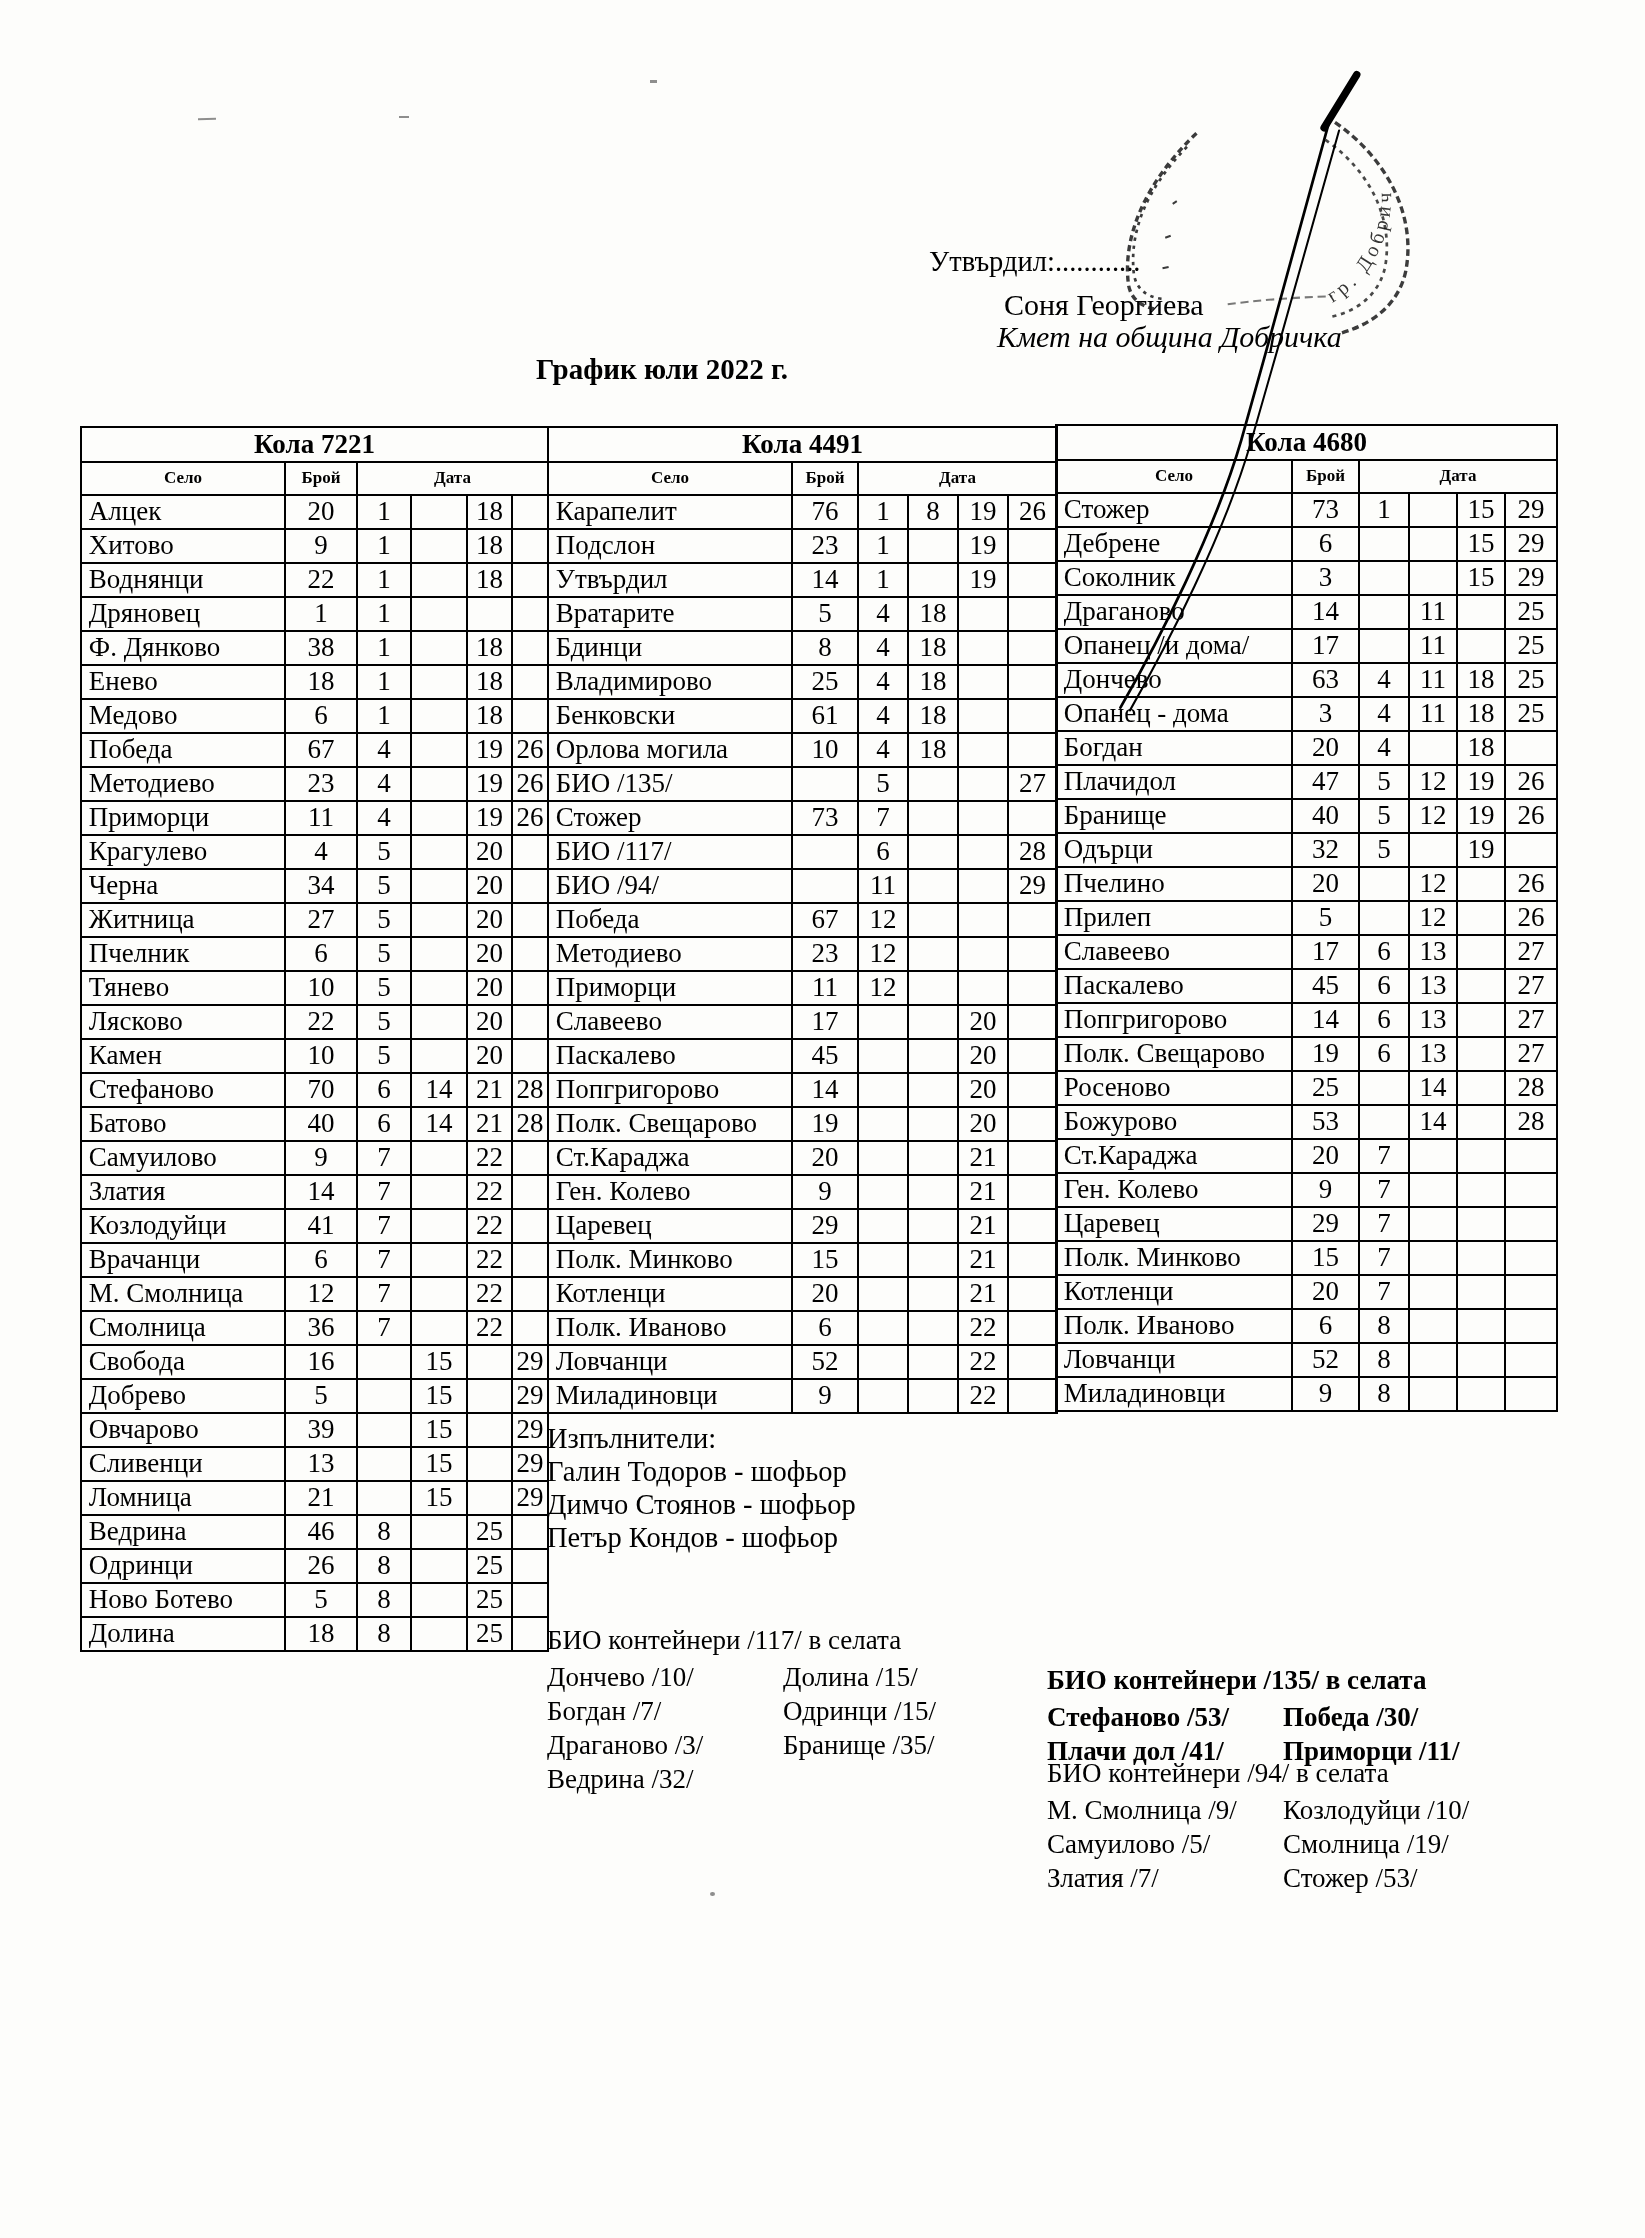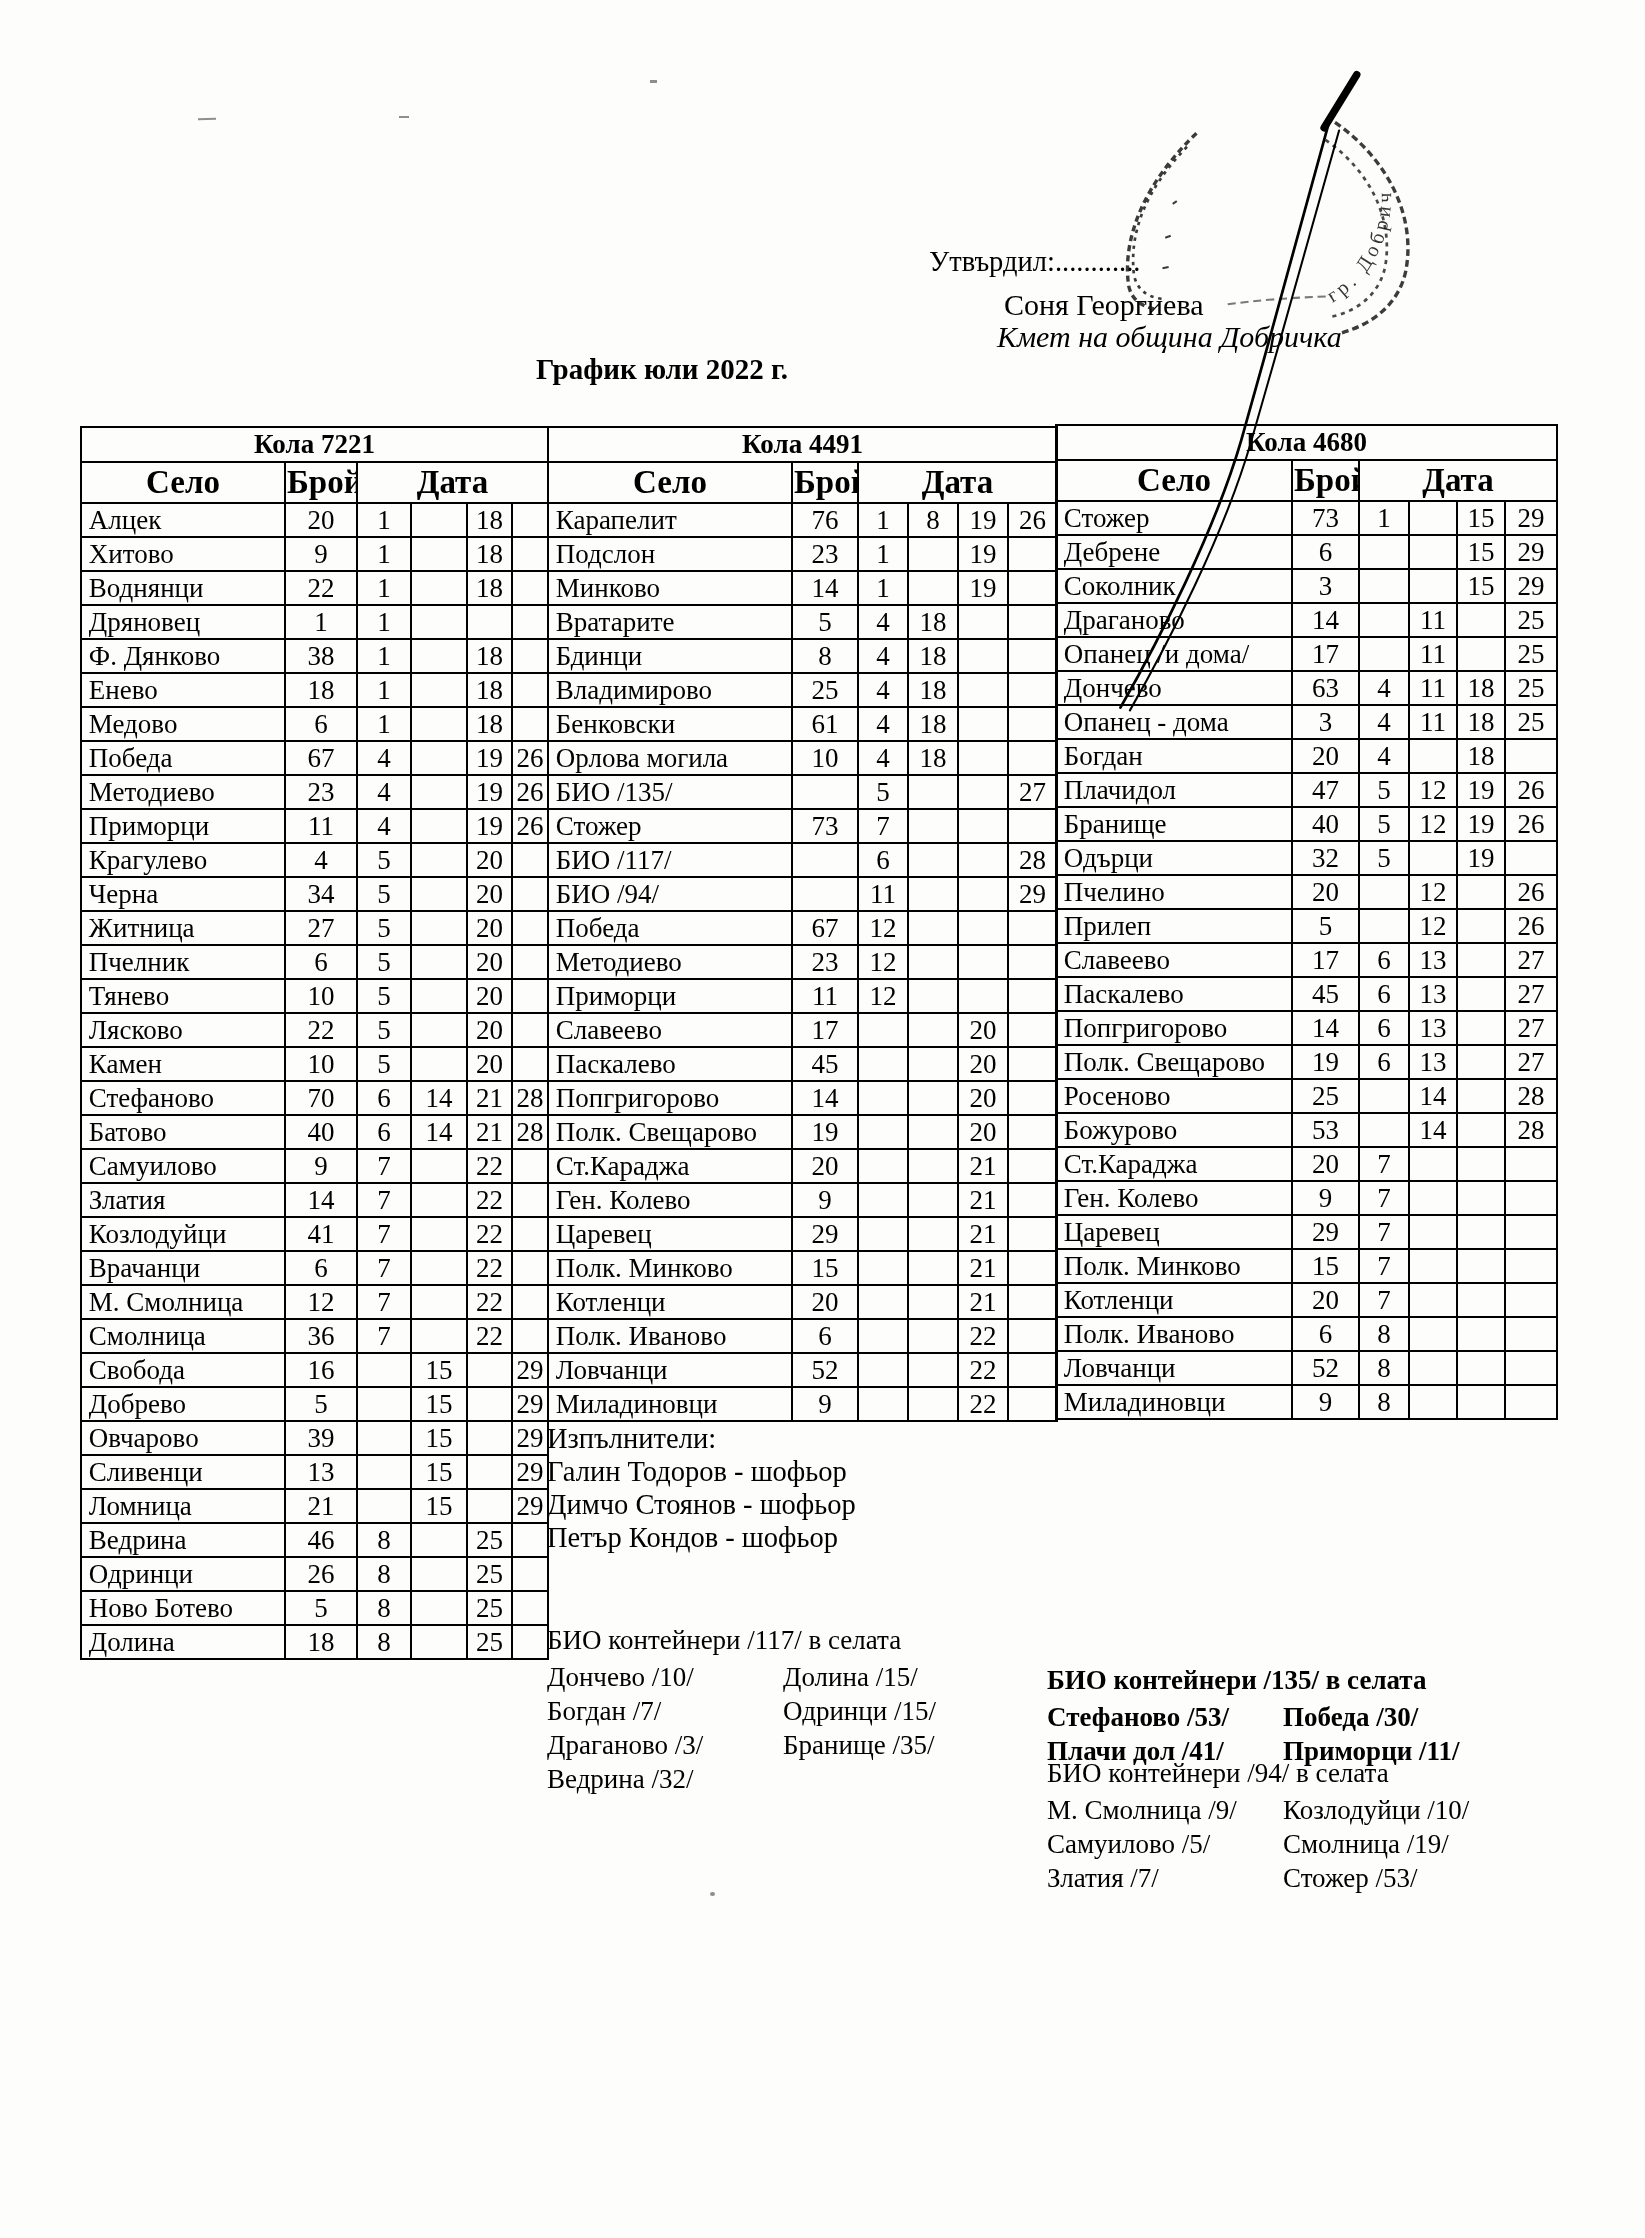--- a/index.html
+++ b/index.html
@@ -10,21 +10,21 @@
   
   .abs{position:absolute;white-space:nowrap;}
   #approved-label{left:929px;top:246px;font-size:28.5px;}
   #approver-name{left:1004px;top:288px;font-size:30px;}
   #approver-title{left:997px;top:320px;font-size:30px;font-style:italic;}
   #doc-title{left:536px;top:353px;font-size:29px;font-weight:700;}
   
   .sched{position:absolute;border-collapse:collapse;table-layout:fixed;border:2.7px solid #000;}
   .sched th,.sched td{border:2px solid #000;overflow:hidden;white-space:nowrap;}
   .sched .car{height:30px;font-size:27px;font-weight:700;text-align:center;}
-  .sched .colh{height:28.5px;font-size:33px;font-weight:700;text-align:center;}
+  .sched .colh{height:28.5px;font-size:17px;font-weight:700;text-align:center;}
   .sched tbody td{height:32px;font-size:27px;}
   .sched .vill{text-align:left;padding:0 2.7px 0 6.8px;}
   .sched .num{text-align:center;padding:0;}
   
   #executors{left:547px;top:1422px;font-size:28.5px;line-height:33px;}
   
   .bio{position:absolute;font-size:27px;}
   .bio-h{line-height:34px;margin-bottom:2.7px;}
   .bio-cols{display:flex;}
   .bio-col{display:flex;flex-direction:column;line-height:34px;}
@@ -375,21 +375,21 @@
           </tr>
           <tr>
             <td class="vill">Подслон</td>
             <td class="num">23</td>
             <td class="num">1</td>
             <td class="num"></td>
             <td class="num">19</td>
             <td class="num"></td>
           </tr>
           <tr>
-            <td class="vill">Минково</td>
+            <td class="vill">Утвърдил</td>
             <td class="num">14</td>
             <td class="num">1</td>
             <td class="num"></td>
             <td class="num">19</td>
             <td class="num"></td>
           </tr>
           <tr>
             <td class="vill">Вратарите</td>
             <td class="num">5</td>
             <td class="num">4</td>

